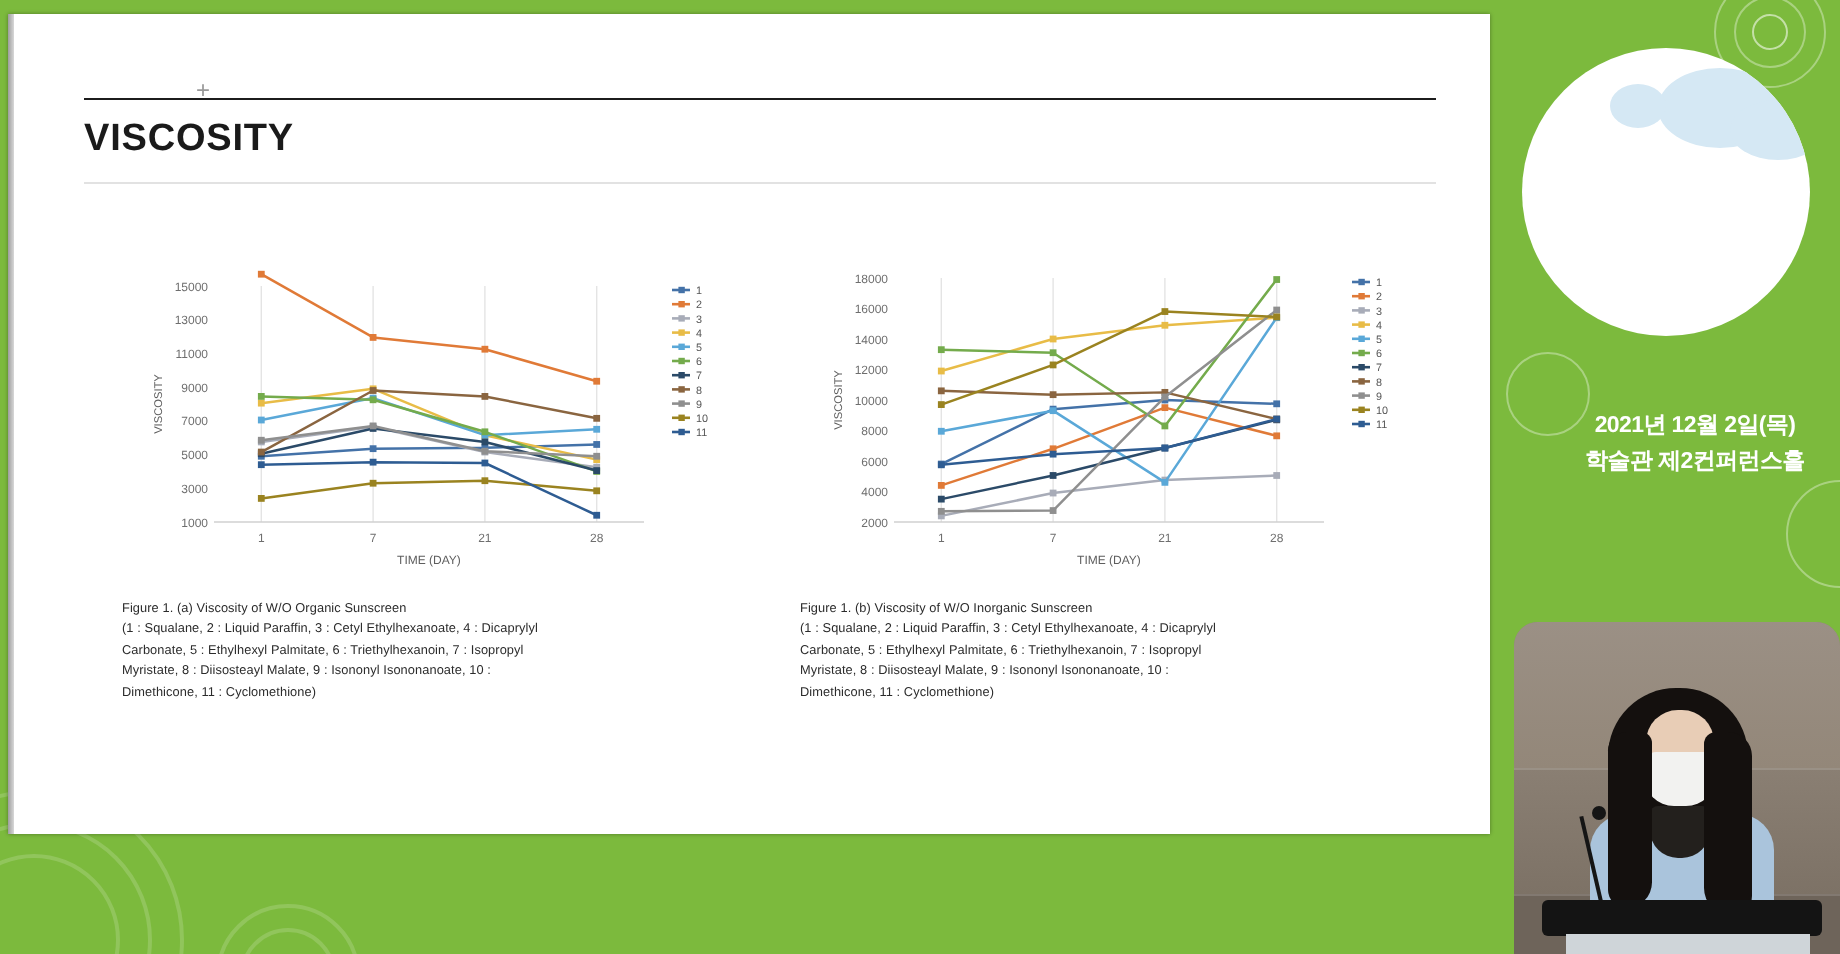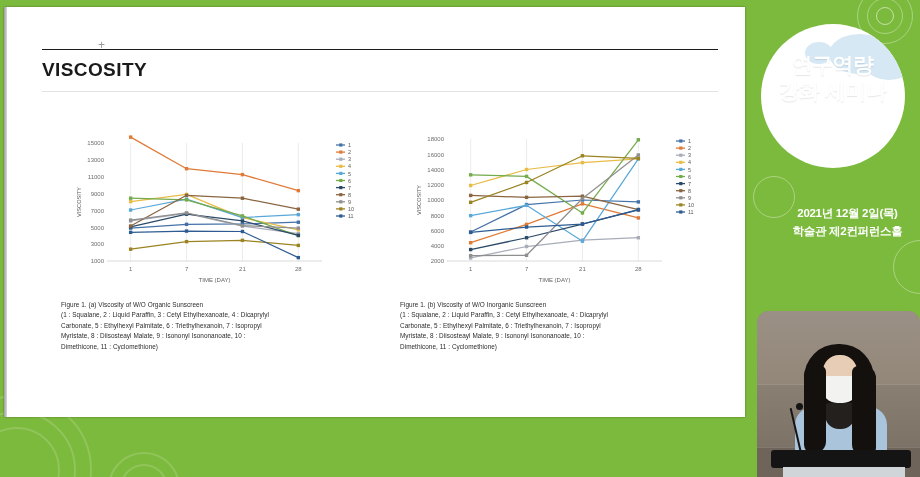--- a/index.html
+++ b/index.html
@@ -466,22 +466,20 @@
     <div class="poster-ring" style="left:131px; top:7px; width:18px; height:18px; border-color:rgba(255,255,255,0.55);"></div>
     <div class="poster-ring" style="left:8px; top:176px; width:42px; height:42px;"></div>
     <div class="poster-ring" style="left:148px; top:240px; width:54px; height:54px;"></div>
 
     <div class="poster-circle">
       <div class="blob" style="left:68px; top:10px; width:62px; height:40px;"></div>
       <div class="blob" style="left:44px; top:18px; width:28px; height:22px;"></div>
       <div class="blob" style="left:104px; top:26px; width:48px; height:30px;"></div>
     </div>
 
-    <div class="poster-korean">연구역량
-강화 세미나</div>
     <div class="poster-date">2021년 12월 2일(목)
 학술관 제2컨퍼런스홀</div>
   </div>
 
   <div id="speaker">
     <div class="sp-wall-a"></div>
     <div class="sp-wall-b"></div>
     <div class="sp-wall-c"></div>
     <div class="sp-seam" style="top:44%"></div>
     <div class="sp-seam" style="top:82%"></div>

